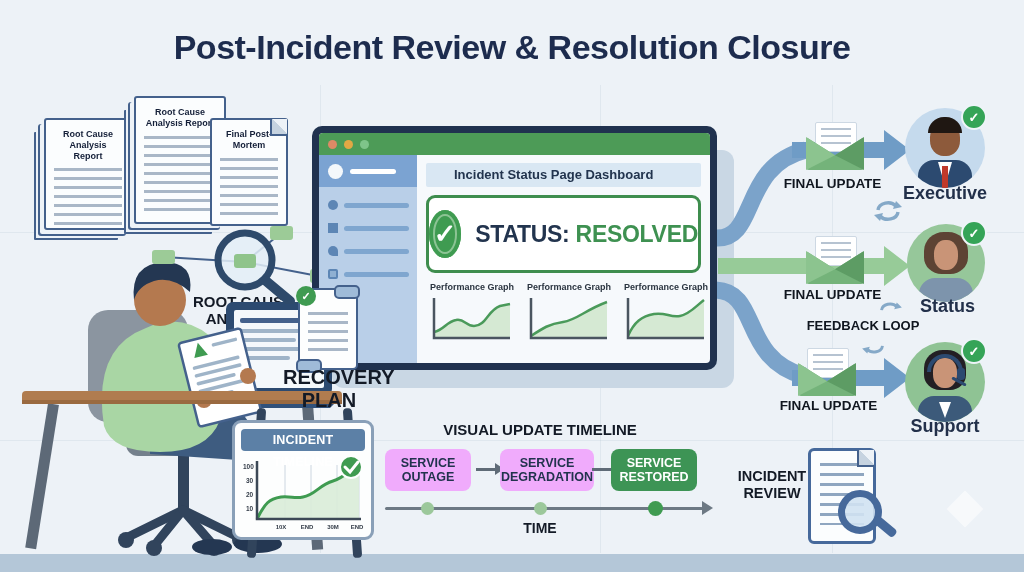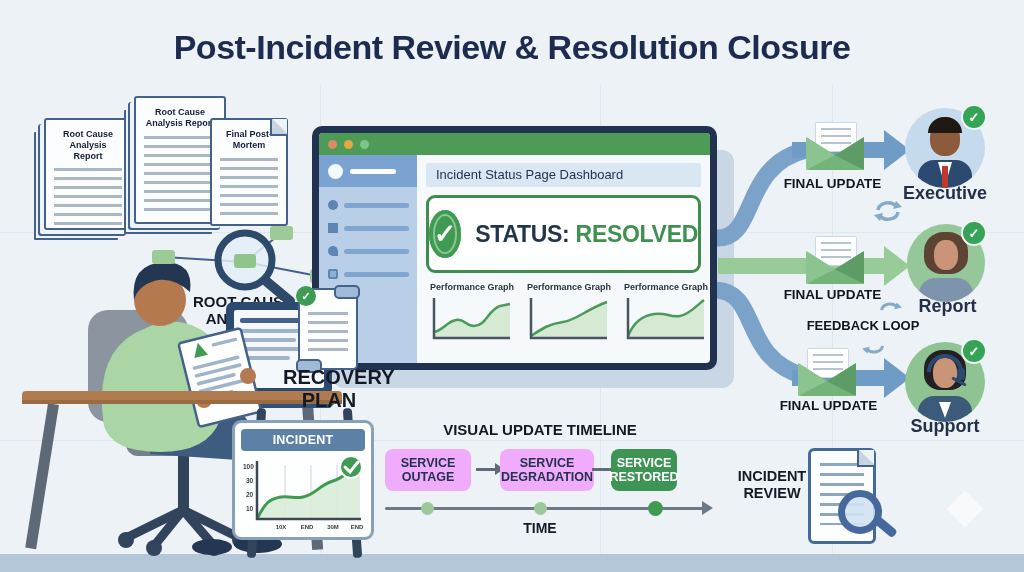--- a/index.html
+++ b/index.html
@@ -31,22 +31,22 @@
   .dot{width:9px;height:9px;border-radius:50%;}
   .mbody{flex:1;display:flex;min-height:0;}
   .sidebar{width:98px;background:#b9cfe8;flex:none;}
   .sb-head{height:32px;background:#7ba3d2;display:flex;align-items:center;gap:7px;padding-left:9px;}
   .sb-ava{width:15px;height:15px;border-radius:50%;background:#f4f8fb;}
   .sb-line{width:46px;height:5px;border-radius:3px;background:#fff;}
   .sb-item{display:flex;align-items:center;gap:6px;margin:13px 8px 0 9px;}
   .sb-ico{width:10px;height:10px;background:#5d86b5;flex:none;}
   .sb-bar{height:5px;border-radius:3px;background:#7fa6cf;flex:1;}
   .main{flex:1;padding:8px 9px;display:flex;flex-direction:column;min-width:0;}
-  .dash-head{height:24px;background:#d9e7f3;color:#22344e;font-size:13px;font-weight:400;
-             line-height:24px;padding-left:10px;border-radius:2px;}
+  .dash-head{height:24px;background:#d9e7f3;color:#22344e;font-size:13px;font-weight:700;
+             line-height:24px;padding-left:28px;border-radius:2px;}
   .statusbox{margin-top:8px;height:72px;border:3px solid #3e8d4e;border-radius:9px;background:#fff;
              display:flex;align-items:center;justify-content:center;gap:14px;}
   .badge{width:48px;height:48px;border-radius:50%;background:#3f9b51;display:flex;align-items:center;justify-content:center;
          box-shadow:inset 0 0 0 4px #3f9b51, inset 0 0 0 6px #8cc494;color:#fff;font-size:27px;font-weight:800;}
   .stxt{font-size:23px;font-weight:800;letter-spacing:-.3px;color:#22344e;white-space:nowrap;}
   .stxt .resolved{color:#3e9151;}
   .graphs{display:flex;gap:9px;margin-top:9px;text-align:right;}
   .gpanel{flex:1;}
   .glabel{font-size:9px;font-weight:600;color:#2a3440;margin:0 0 2px 2px;white-space:nowrap;}
   
@@ -335,21 +335,21 @@
   </svg>
 
   <div class="avatar" style="left:907px;top:224px;width:78px;height:78px;background:#96c79a;">
     <div class="av-clip">
       <div class="abs" style="left:12px;bottom:-4px;width:54px;height:28px;background:#7d94ac;border-radius:16px 16px 0 0;"></div>
       <div class="abs" style="left:17px;top:8px;width:44px;height:42px;background:#5d4334;border-radius:45% 45% 40% 40%;"></div>
       <div class="abs" style="left:27px;top:16px;width:24px;height:30px;background:#c99477;border-radius:45%;"></div>
     </div>
     <div class="check" style="right:-2px;top:-4px;">✓</div>
   </div>
-  <div class="name" style="left:885px;top:296px;width:125px;">Report</div>
+  <div class="name" style="left:885px;top:296px;width:125px;">Status</div>
 
   <svg class="abs" style="left:874px;top:300px;z-index:3;" width="32" height="22" viewBox="0 0 32 26">
     <path d="M 6 12 A 10 8 0 0 1 24 8" fill="none" stroke="#85a9c8" stroke-width="3.4"></path>
     <polygon points="24,3 30,9 21,11" fill="#85a9c8"></polygon>
   </svg>
   <div class="fl-label" style="left:798px;top:318px;">FEEDBACK LOOP</div>
   <svg class="abs" style="left:858px;top:334px;z-index:3;" width="32" height="22" viewBox="0 0 32 26">
     <path d="M 26 14 A 10 8 0 0 1 8 18" fill="none" stroke="#85a9c8" stroke-width="3.4"></path>
     <polygon points="8,23 2,17 11,15" fill="#85a9c8"></polygon>
   </svg>
@@ -397,21 +397,21 @@
       <circle cx="110" cy="12" r="11" fill="#3f9b51" stroke="#fdfefe" stroke-width="2"></circle>
       <path d="M 104 12 L 109 17 L 117 7" fill="none" stroke="#fff" stroke-width="3" stroke-linecap="round"></path>
     </svg>
   </div>
 
   <div class="caption" style="left:400px;top:421px;width:280px;font-size:15px;z-index:3;">VISUAL UPDATE TIMELINE</div>
   <div class="stage light" style="left:385px;top:449px;width:86px;">SERVICE OUTAGE</div>
   <div class="flow-arrow" style="left:476px;top:468px;"></div>
   <div class="stage light" style="left:500px;top:449px;width:94px;">SERVICE DEGRADATION</div>
   <div class="flow-arrow" style="left:592px;top:468px;"></div>
-  <div class="stage dark" style="left:611px;top:449px;width:66px;">SERVICE RESTORED</div>
+  <div class="stage dark" style="left:611px;top:449px;width:86px;">SERVICE RESTORED</div>
   <div class="tline" style="left:385px;top:507px;width:318px;"></div>
   <div class="tdot" style="left:421px;top:502px;background:#9cc89b;"></div>
   <div class="tdot" style="left:534px;top:502px;background:#9cc89b;"></div>
   <div class="tdot" style="left:648px;top:501px;width:15px;height:15px;background:#3f9b51;"></div>
   <div class="caption" style="left:490px;top:520px;width:100px;font-size:14px;z-index:3;">TIME</div>
 
   <div class="caption" style="left:722px;top:468px;width:100px;font-size:14.5px;z-index:3;">INCIDENT REVIEW</div>
   <div class="review-doc dogear">
     <div class="review-lines"></div>
   </div>

